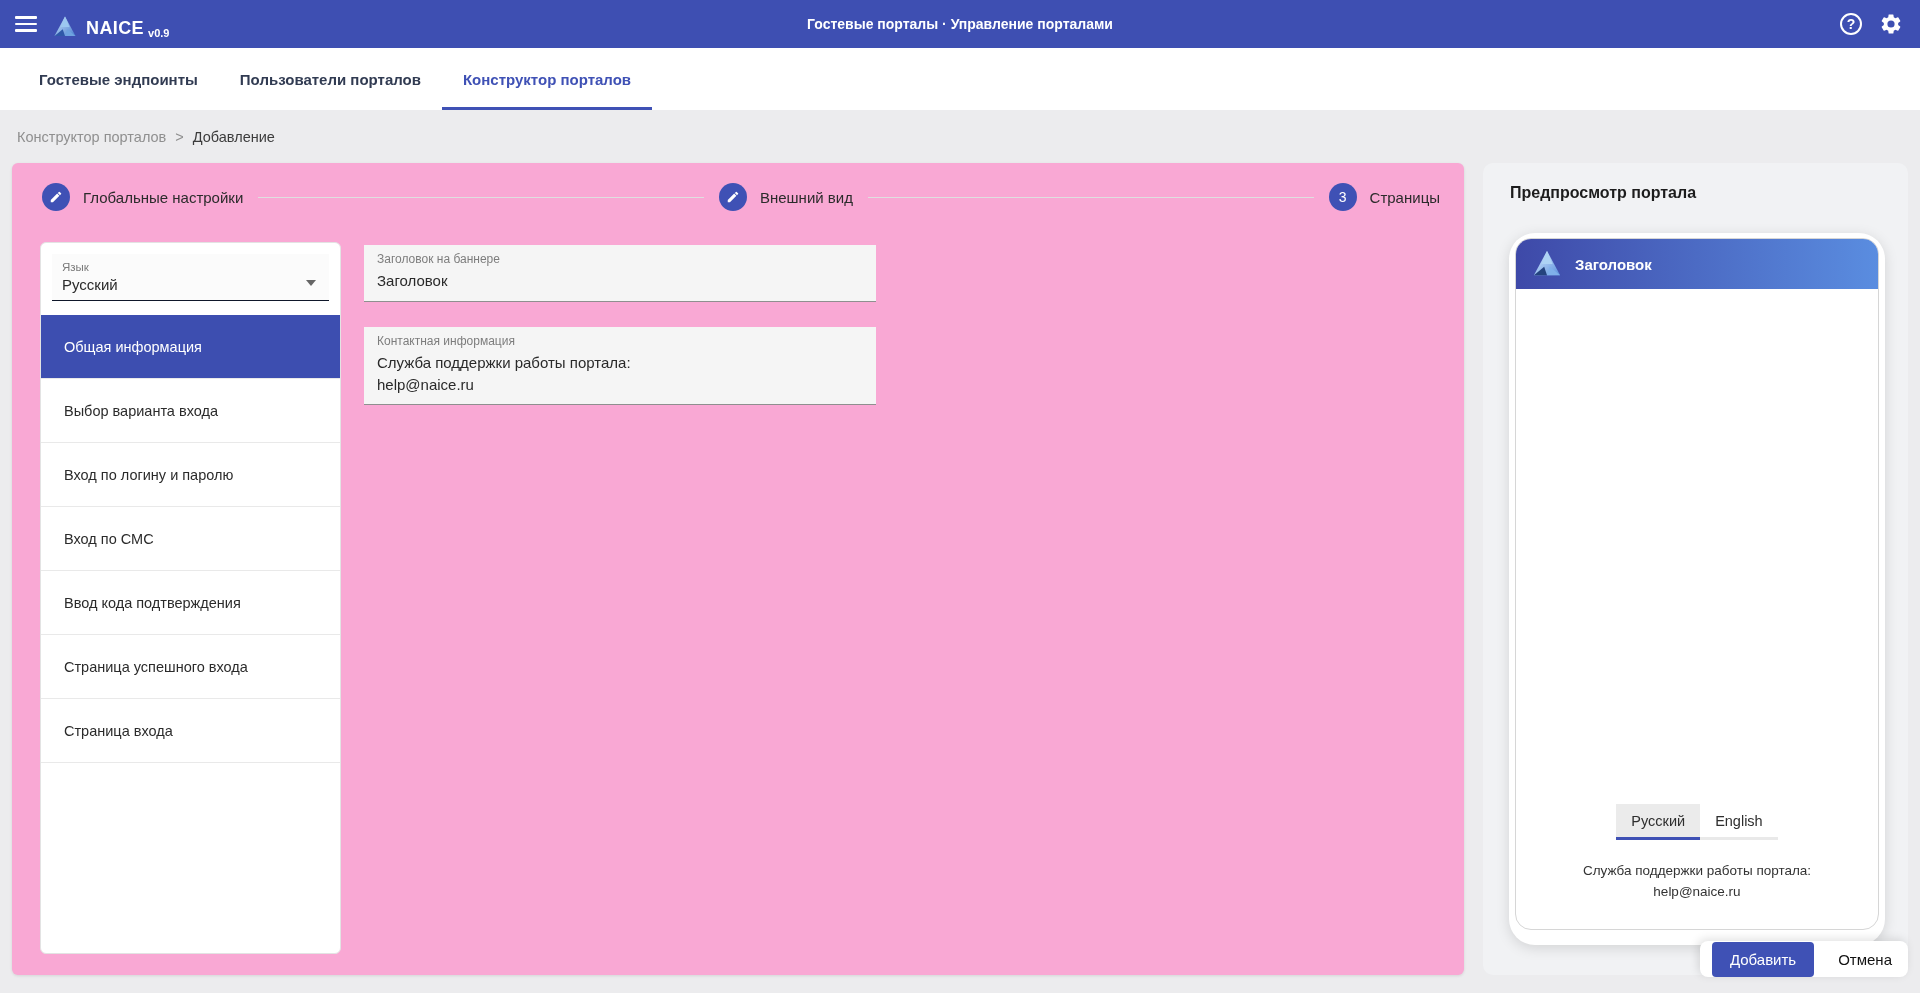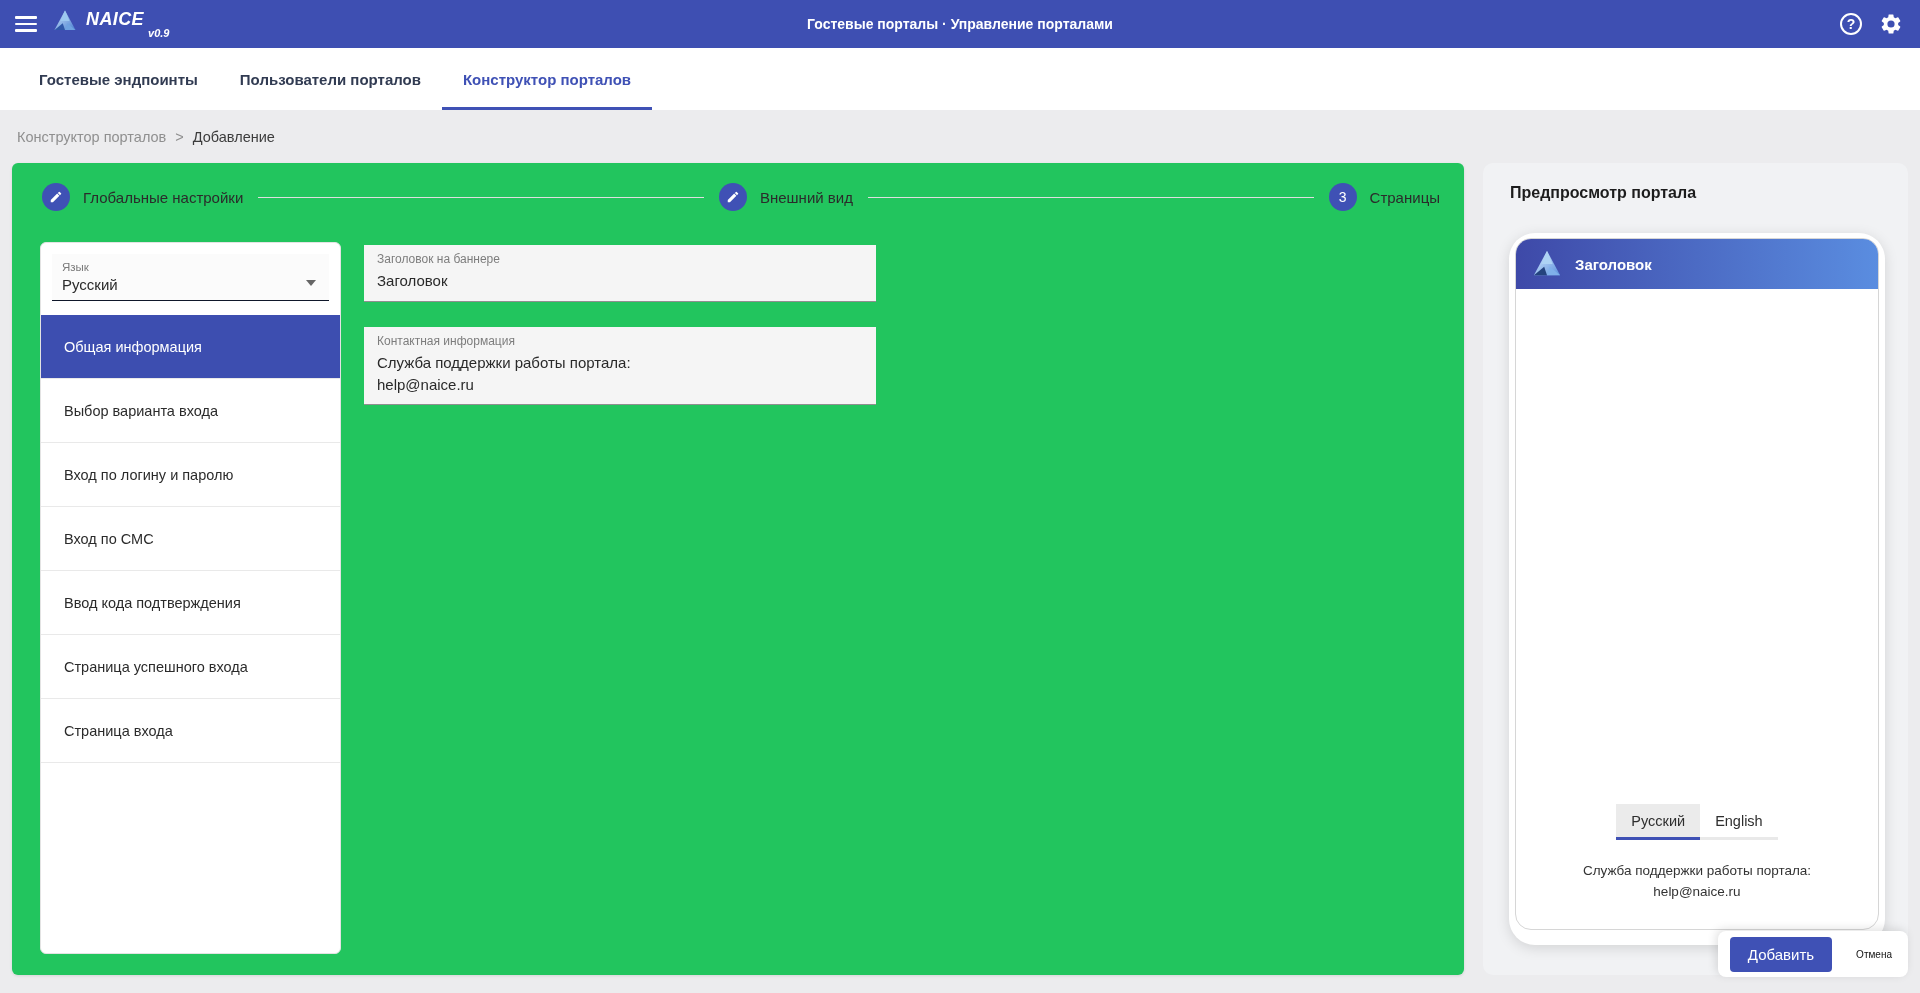--- a/index.html
+++ b/index.html
@@ -9,42 +9,42 @@
     background:#ececee;
     position:relative;
     overflow:hidden;
     color:#2b2b2b;
   }
 
   
   .header{position:absolute;top:0;left:0;right:0;height:48px;background:var(--header-bg,#3e4fb2);display:flex;align-items:center;color:#fff;z-index:10;}
   .burger{margin-left:15px;width:22px;cursor:pointer;}
   .burger span{display:block;height:2.5px;background:#fff;margin:4px 0;border-radius:1px;}
-  .brand{display:flex;align-items:flex-start;margin-left:16px;z-index:2;font-style:italic;}
+  .brand{display:flex;align-items:flex-end;margin-left:16px;z-index:2;}
   .brand svg{display:block;}
   .app-name{font-size:18px;font-weight:bold;letter-spacing:.4px;margin-left:9px;}
   .app-ver{font-size:11px;font-weight:bold;margin-left:4px;margin-top:18px;}
   .header-title{position:absolute;left:0;right:0;text-align:center;font-size:14px;font-weight:bold;pointer-events:none;}
   .header-actions{margin-left:auto;display:flex;align-items:center;gap:17px;margin-right:17px;z-index:2;}
   .icon-help{width:22px;height:22px;border:2px solid #fff;border-radius:50%;display:flex;align-items:center;justify-content:center;font-weight:bold;font-size:14px;cursor:pointer;}
   .icon-gear{width:24px;height:24px;cursor:pointer;}
   .icon-gear svg{fill:#fff;width:24px;height:24px;}
 
   
   .tabbar{position:absolute;top:48px;left:0;right:0;height:62px;background:#fff;display:flex;align-items:stretch;padding-left:18px;}
   .tab{display:flex;align-items:center;padding:0 21px;font-size:15px;font-weight:bold;color:#313b52;position:relative;cursor:pointer;}
   .tab.active{color:var(--accent,#3f51b5);}
   .tab.active::after{content:"";position:absolute;left:0;right:0;bottom:0;height:3px;background:var(--accent,#3f51b5);}
 
   
   .breadcrumb{position:absolute;top:110px;left:0;height:53px;display:flex;align-items:center;padding-left:17px;font-size:14.5px;color:#8f8f8f;gap:9px;}
   .breadcrumb .current{color:#3c3c3c;}
 
   
-  .main-card{position:absolute;left:12px;top:163px;width:1452px;height:812px;background:#22c55e;border-radius:6px;box-shadow:0 1px 3px rgba(0,0,0,.10);}
+  .main-card{position:absolute;left:12px;top:163px;width:1452px;height:812px;background:#f9a8d4;border-radius:6px;box-shadow:0 1px 3px rgba(0,0,0,.10);}
 
   
   .stepper{position:absolute;top:20px;left:30px;right:24px;display:flex;align-items:center;}
   .step{display:flex;align-items:center;gap:13px;cursor:pointer;flex-shrink:0;}
   .step-circle{width:28px;height:28px;border-radius:50%;background:var(--accent,#3f51b5);color:#fff;display:flex;align-items:center;justify-content:center;font-size:14px;flex-shrink:0;}
   .step-circle svg{width:14px;height:14px;fill:#fff;}
   .step-label{font-size:15px;color:#2b2b2b;}
   .connector{flex:1;height:1px;background:#dfdfdf;margin:0 15px;}
 
   
@@ -74,23 +74,23 @@
   .pv-body{flex:1;}
   .pv-tabs{display:flex;justify-content:center;}
   .pv-tab{display:flex;flex-direction:column;cursor:pointer;}
   .pv-tab-btn{padding:9px 15px 8px;font-size:14.5px;color:#2e2e2e;text-align:center;}
   .pv-tab.active .pv-tab-btn{background:#ebebeb;}
   .pv-tab-underline{height:3px;background:#e9e9e9;}
   .pv-tab.active .pv-tab-underline{background:var(--accent,#3f51b5);}
   .pv-support{margin-top:21px;text-align:center;font-size:13.5px;color:#333;line-height:1.55;white-space:pre-line;padding-bottom:26px;}
 
   
-  .actions-bar{position:absolute;right:12px;bottom:16px;height:46px;background:#fff;border-radius:8px;box-shadow:-2px -2px 10px rgba(0,0,0,.12);display:flex;align-items:center;padding:0 16px 0 12px;gap:24px;z-index:20;}
+  .actions-bar{position:absolute;right:12px;bottom:16px;height:36px;background:#fff;border-radius:8px;box-shadow:-2px -2px 10px rgba(0,0,0,.12);display:flex;align-items:center;padding:0 16px 0 12px;gap:24px;z-index:20;}
   .btn-add{background:var(--accent,#3f51b5);color:#fff;border:none;border-radius:4px;font-size:15px;padding:9px 18px;font-family:inherit;cursor:pointer;}
-  .btn-cancel{background:none;border:none;font-size:10px;color:#121212;font-family:inherit;cursor:pointer;}
+  .btn-cancel{background:none;border:none;font-size:15px;color:#121212;font-family:inherit;cursor:pointer;}
 </style>
 </head>
 <body>
 
 <div class="header">
   <div class="burger">
     <span></span>
       <span></span>
       <span></span>
   </div>

